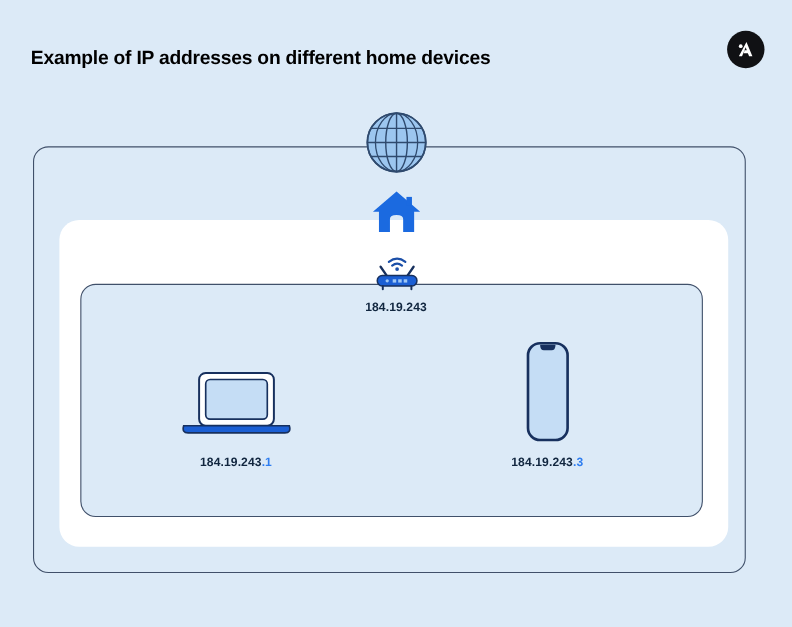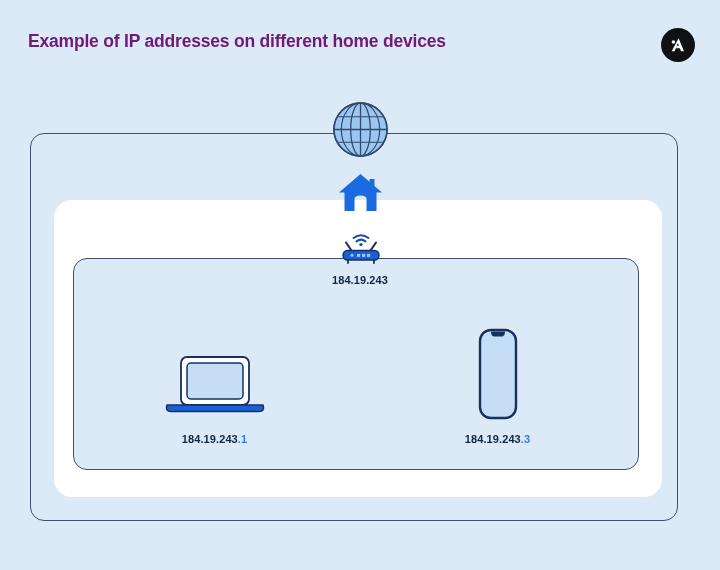--- a/index.html
+++ b/index.html
@@ -18,24 +18,24 @@
     position: absolute;
     left: 0; top: 0;
     width: 720px;
     height: 570px;
   }
 
   
   .page-title {
     position: absolute;
     left: 28px;
-    top: 31px;
+    top: 42px;
     font-size: 17.5px;
     font-weight: bold;
-    color: #701a75;
+    color: #000000;
     letter-spacing: -0.2px;
     white-space: nowrap;
   }
   .brand-logo {
     position: absolute;
     left: 661px;
     top: 28px;
     width: 34px;
     height: 34px;
     border-radius: 50%;
@@ -118,21 +118,21 @@
   }
 
   
   .device-row {
     position: absolute;
     left: 73px;
     top: 305px;
     width: 566px;
     height: 140px;
     display: flex;
-    align-items: flex-end;
+    align-items: flex-start;
     justify-content: space-around;
   }
   .device {
     width: 120px;
     display: flex;
     flex-direction: column;
     align-items: center;
   }
   .device-art {
     height: 98px;

